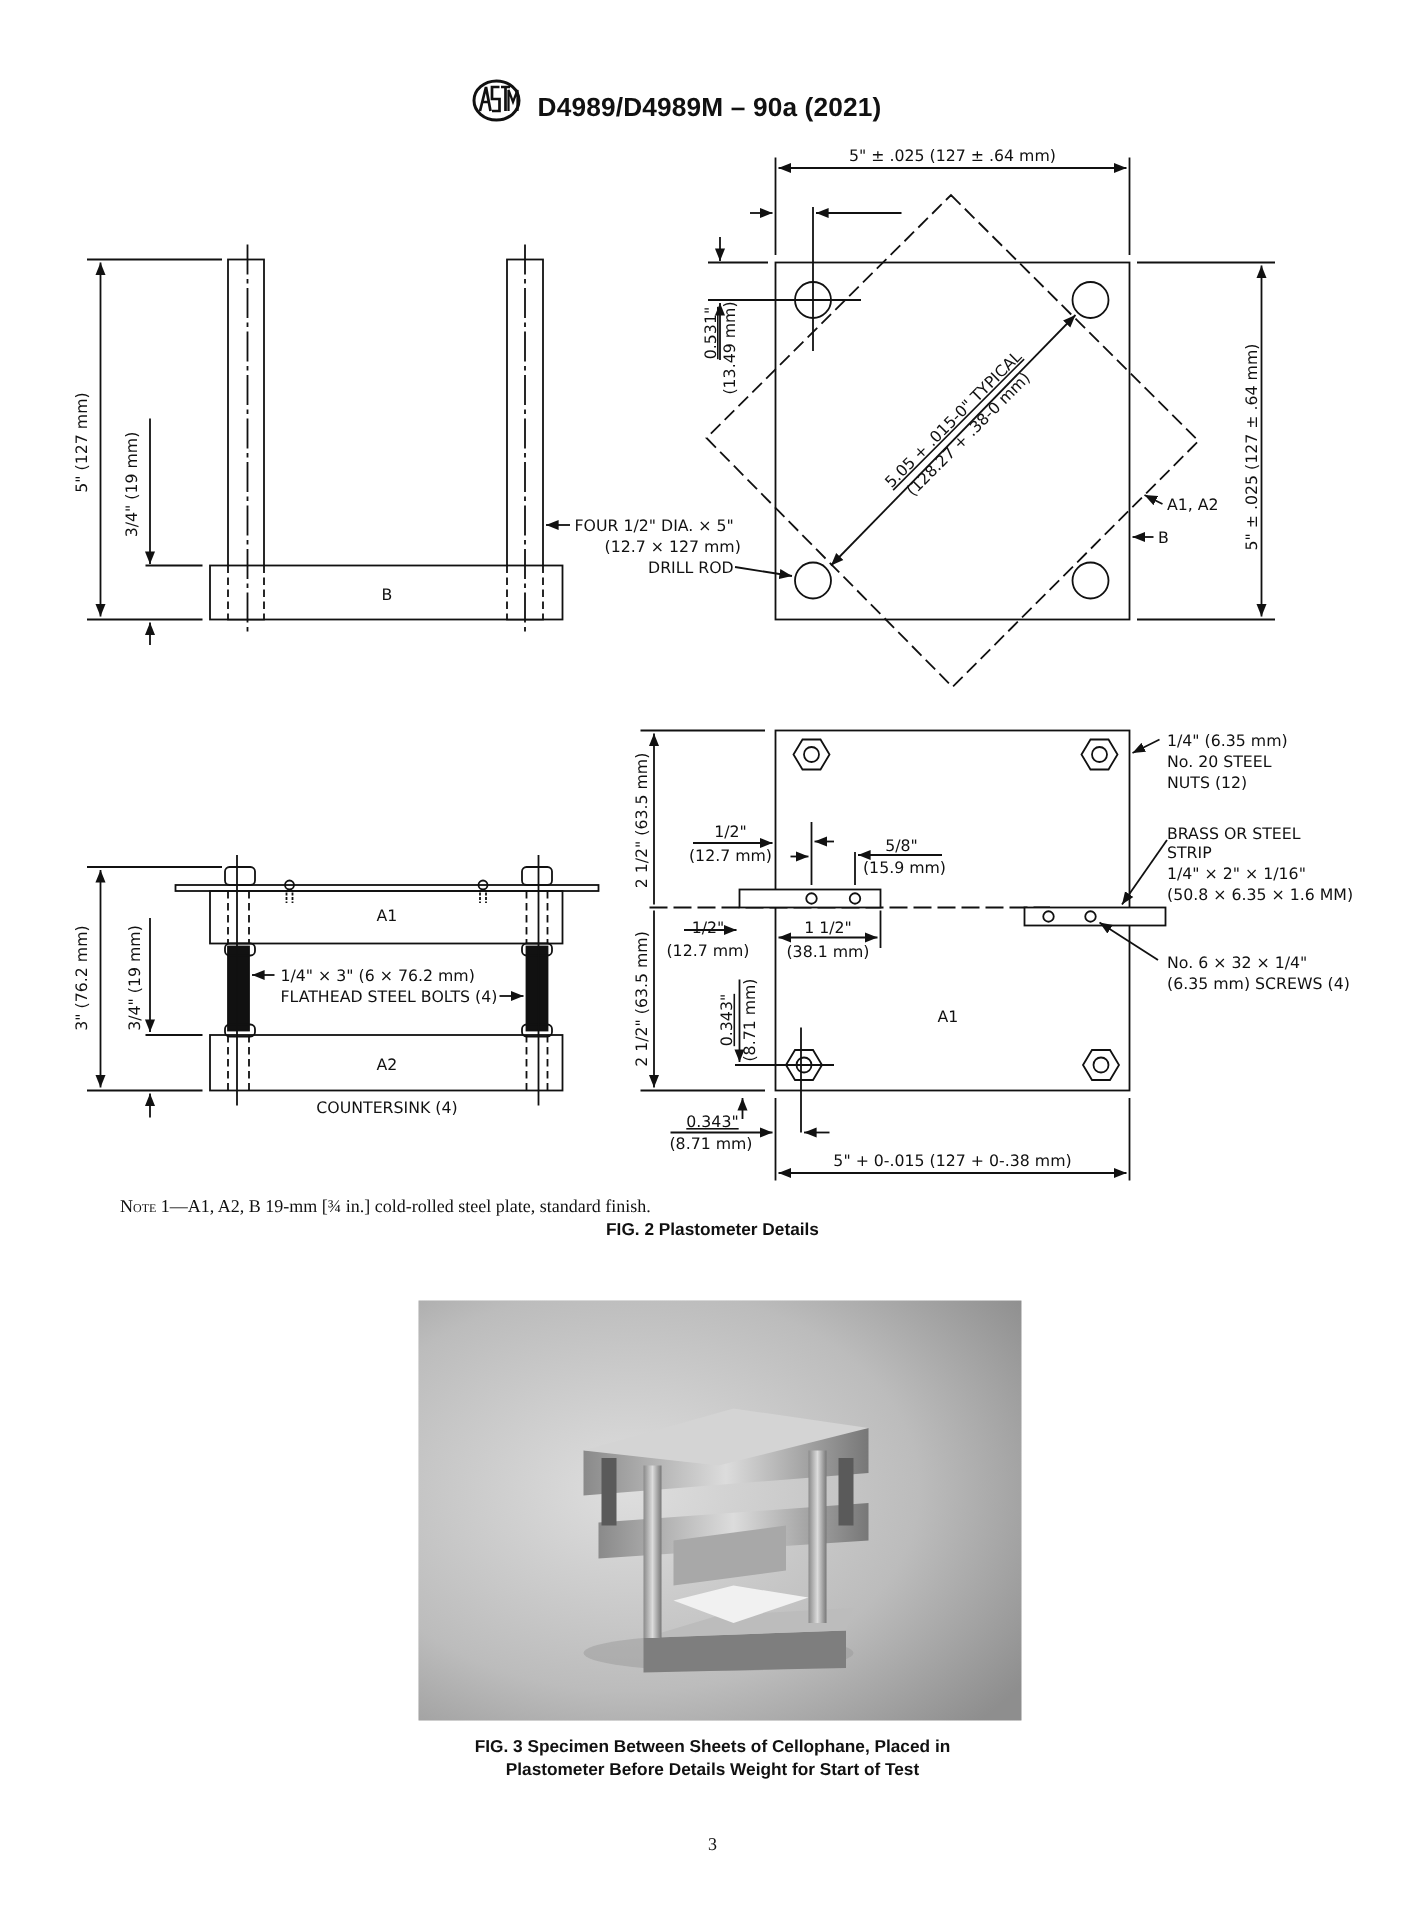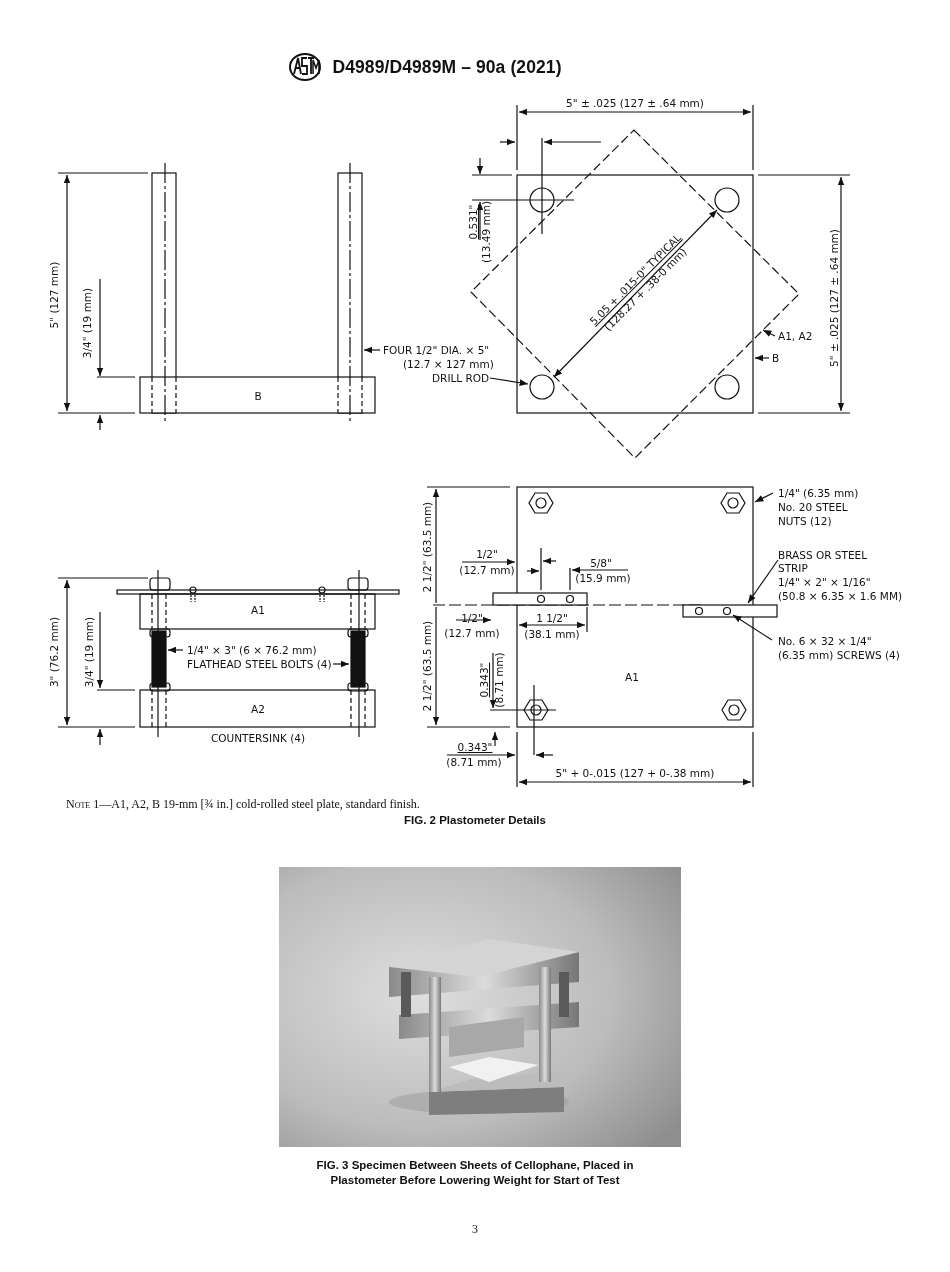--- a/index.html
+++ b/index.html
@@ -1,22 +1,22 @@
 <!DOCTYPE html>
 <html><head>
 <meta charset="utf-8">
 <style>
   html, body { margin: 0; padding: 0; background: #ffffff; }
   body { width: 950px; height: 1272px; position: relative; overflow: hidden; font-family: "Liberation Sans", sans-serif; color: #111; }
-  .header { position: absolute; top: 52px; left: 0; width: 850px; display: flex; justify-content: center; align-items: center; gap: 10px; }
+  .header { position: absolute; top: 52px; left: 0; width: 850px; display: flex; justify-content: center; align-items: flex-end; gap: 10px; padding-left: 26px; }
   .logo { width: 34px; height: 30px; }
   .doc-title { font-family: "Liberation Sans", sans-serif; font-weight: bold; font-size: 17.5px; letter-spacing: 0.1px; }
   .drawing { position: absolute; left: 0; top: 0; }
   .drawing text { font-family: "DejaVu Sans", sans-serif; font-size: 10.5px; fill: #111; }
-  .note { position: absolute; top: 797px; left: 66px; font-family: "Liberation Serif", serif; font-size: 12px; }
+  .note { position: absolute; top: 797px; left: 80px; font-family: "Liberation Serif", serif; font-size: 12px; }
   .note .sc { font-variant: small-caps; }
   .fig2 { position: absolute; top: 814px; left: 0; width: 950px; text-align: center; font-weight: bold; font-size: 11.5px; padding-left: 0; box-sizing: border-box; }
   .photo { position: absolute; left: 279px; top: 867px; width: 402px; height: 280px; overflow: hidden;
            background: radial-gradient(ellipse at 30% 40%, #d8d8d8 0%, #bdbdbd 40%, #9c9c9c 100%); }
   .photo svg { width: 100%; height: 100%; }
   .fig3 { position: absolute; top: 1158px; left: 0; width: 950px; text-align: center; font-weight: bold; font-size: 11.5px; line-height: 15px; }
   .page-num { position: absolute; top: 1222px; left: 0; width: 950px; text-align: center; font-family: "Liberation Serif", serif; font-size: 12px; }
 </style>
 </head>
 <body>
@@ -264,16 +264,16 @@
     <rect x="122" y="105" width="10" height="45" fill="#5a5a5a"></rect>
     <rect x="280" y="105" width="10" height="45" fill="#5a5a5a"></rect>
     <rect x="150" y="110" width="12" height="115" fill="url(#metal)"></rect>
     <rect x="260" y="100" width="12" height="115" fill="url(#metal)"></rect>
     <polygon points="170,160 245,150 245,180 170,190" fill="#a8a8a8"></polygon>
   </svg>
 </div>
 
 <div class="fig3">
   <div>FIG. 3  Specimen Between Sheets of Cellophane, Placed in</div>
-  <div>Plastometer Before Lowering Weight for Start of Test</div>
+  <div>Plastometer Before Details Weight for Start of Test</div>
 </div>
 
 <div class="page-num">3</div>
 
 </body></html>

